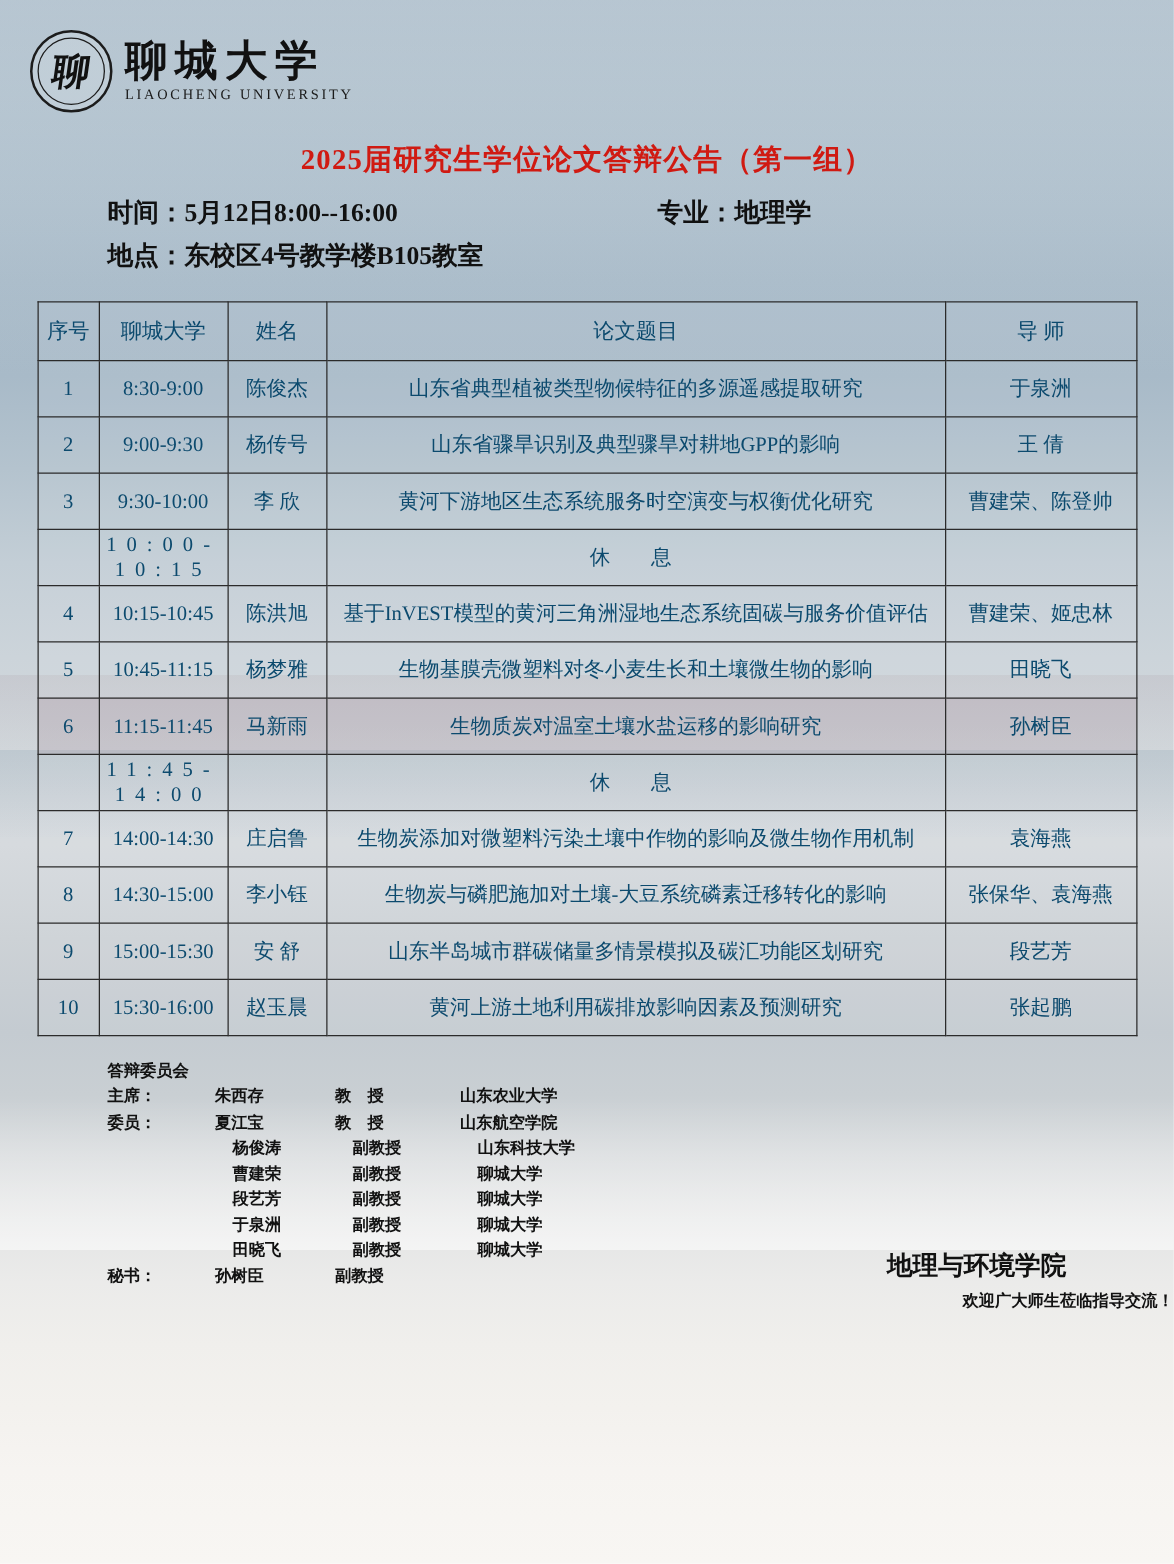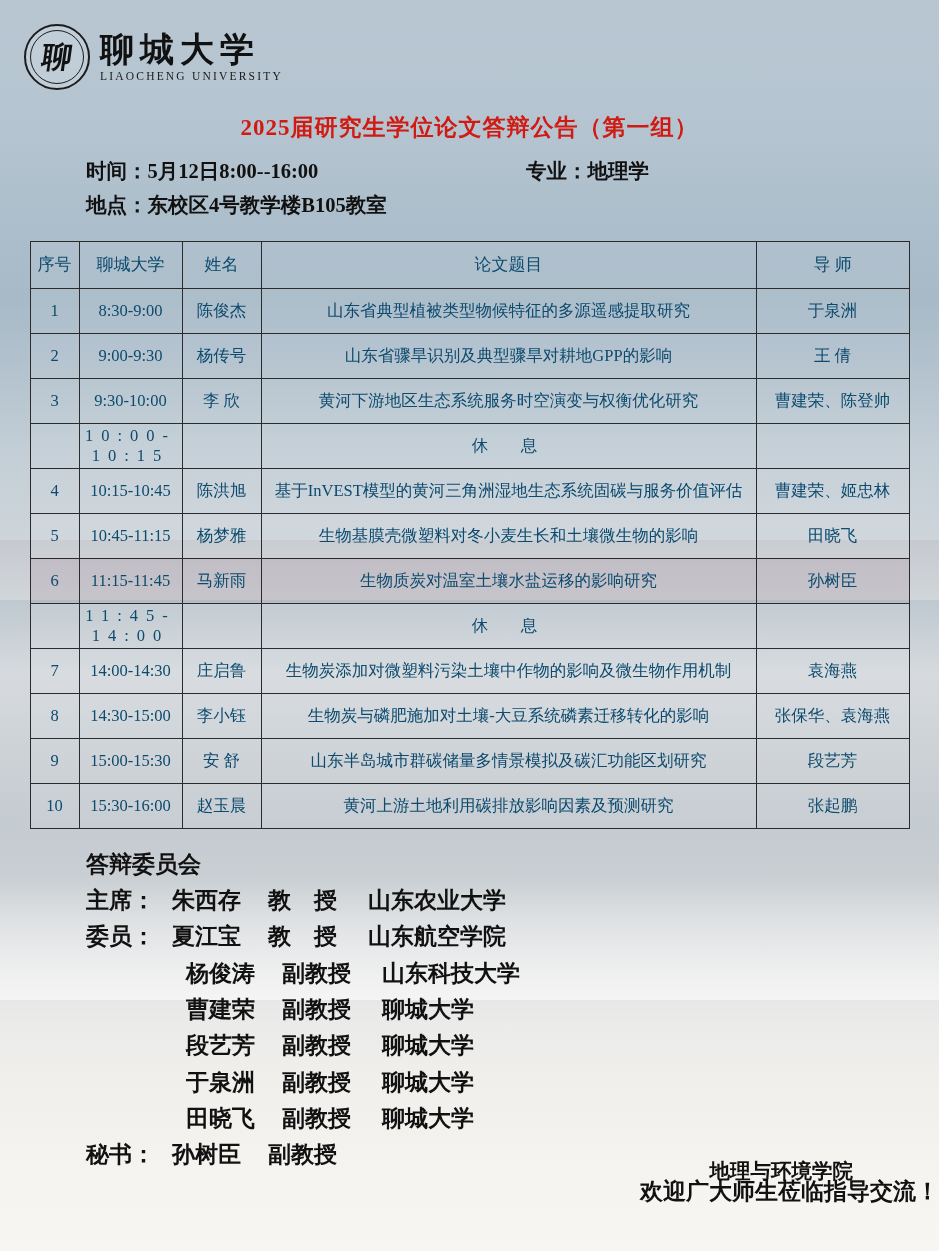--- a/index.html
+++ b/index.html
@@ -152,21 +152,21 @@
   td.title-cell { padding: 0 6px; margin-left: 29px; }
   .rest-row td { letter-spacing: 8px; }
   tr.highlight td {
     background: rgba(150,120,135,0.20);
   }
 
   
   .committee {
     margin-top: 18px;
     padding-left: 86px;
-    font-size: 23px;
+    font-size: 13px;
     font-weight: bold;
     color: #111;
     line-height: 1.58;
   }
   .comm-line { display: flex; }
   .comm-label { width: 86px; flex: none; }
   .comm-name { width: 96px; flex: none; }
   .comm-rank { width: 100px; flex: none; }
   .comm-org  { }
   .welcome { padding-left: 86px; text-align: right; }

